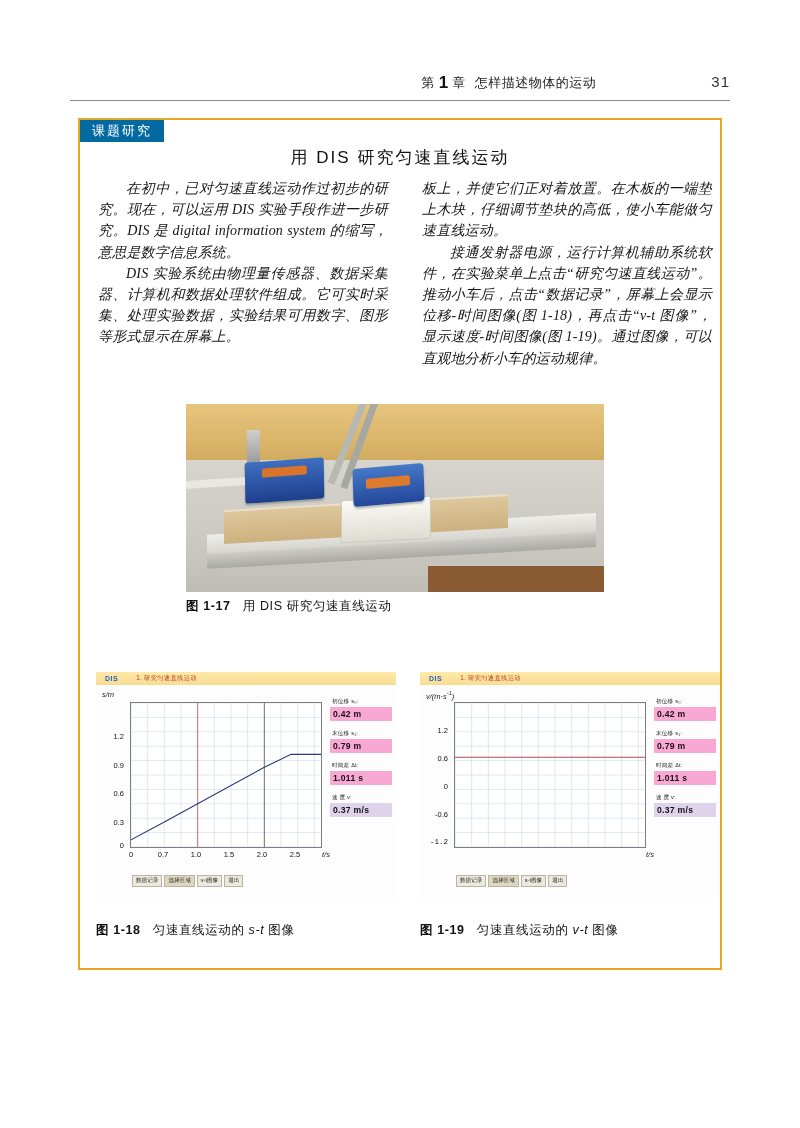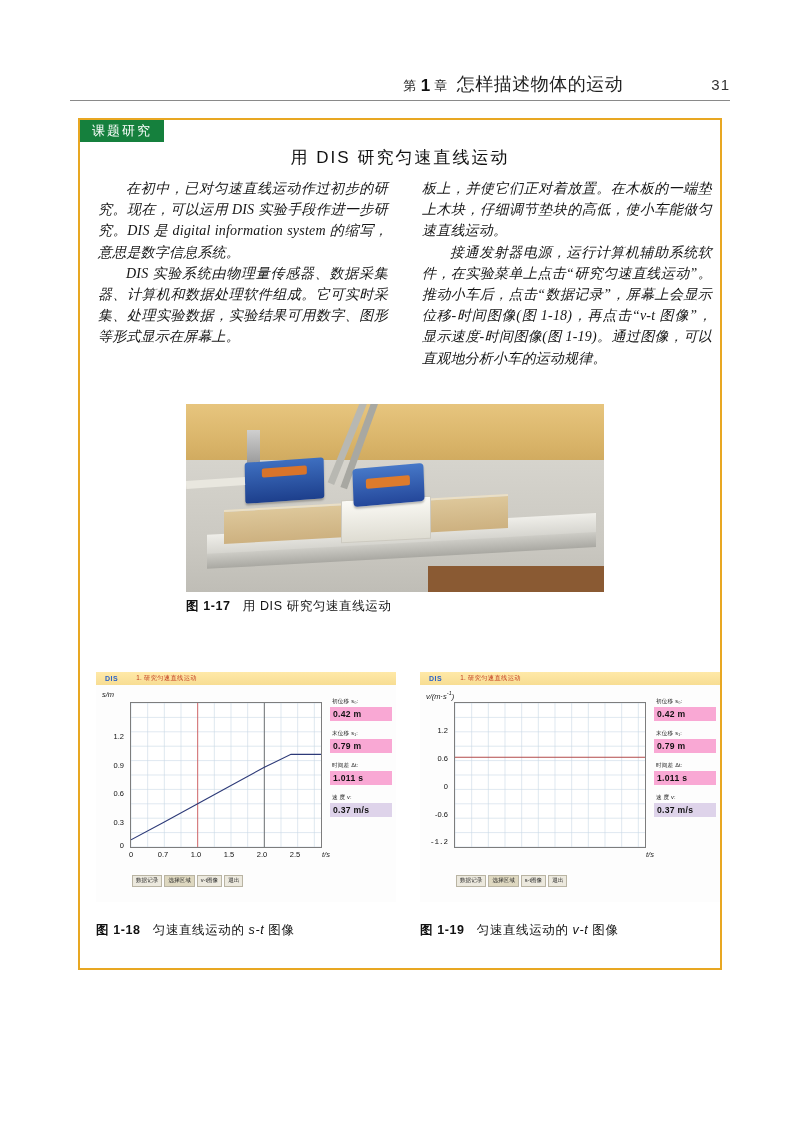--- a/index.html
+++ b/index.html
@@ -8,34 +8,34 @@
     font-family:"Liberation Sans","DejaVu Sans",sans-serif;
     color:#1a1a1a;
   }
   .page{position:absolute;inset:0;background:#fff;}
 
   
   .runhead{position:absolute;left:70px;top:72px;width:660px;height:34px;}
   .runhead-inner{display:flex;align-items:baseline;justify-content:flex-end;gap:0;height:26px;}
   .rh-chap{font-size:13px;color:#222;letter-spacing:.5px;}
   .rh-num{font-size:17px;font-weight:bold;color:#111;padding:0 4px;position:relative;top:1px;}
-  .rh-title{font-size:18px;color:#222;margin-left:9px;letter-spacing:.5px;}
-  .rh-page{font-size:15px;color:#333;margin-left:88px;letter-spacing:1px;}
+  .rh-title{font-size:13px;color:#222;margin-left:9px;letter-spacing:.5px;}
+  .rh-page{font-size:15px;color:#333;margin-left:115px;letter-spacing:1px;}
   .rule{position:absolute;left:70px;top:100px;width:660px;height:1px;background:#8a8a8a;}
 
   
   .frame{
     position:absolute;left:78px;top:118px;width:644px;height:852px;
     border:2px solid #e8a722;background:#fff;box-sizing:border-box;
   }
 
   
   .tag{
     position:absolute;left:80px;top:120px;
-    background:#15803d;color:#fff;font-size:13px;
+    background:#0369a1;color:#fff;font-size:13px;
     padding:4px 12px 5px 12px;letter-spacing:2px;line-height:1;
   }
 
   
   .art-title{
     position:absolute;left:78px;top:146px;width:644px;text-align:center;
     font-size:17px;color:#111;letter-spacing:2px;
   }
 
   

